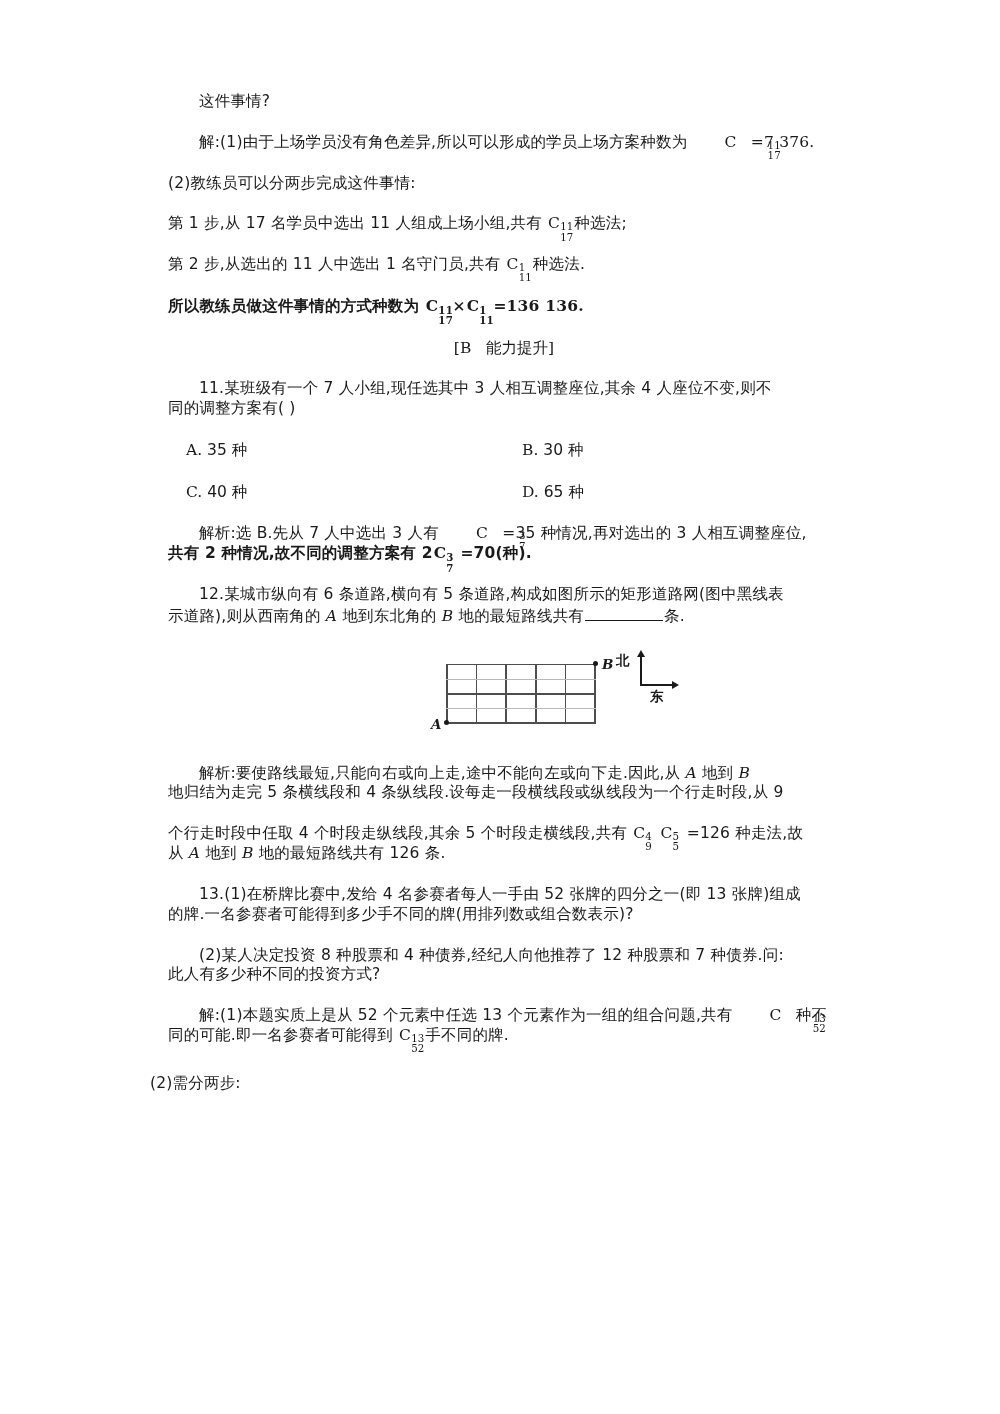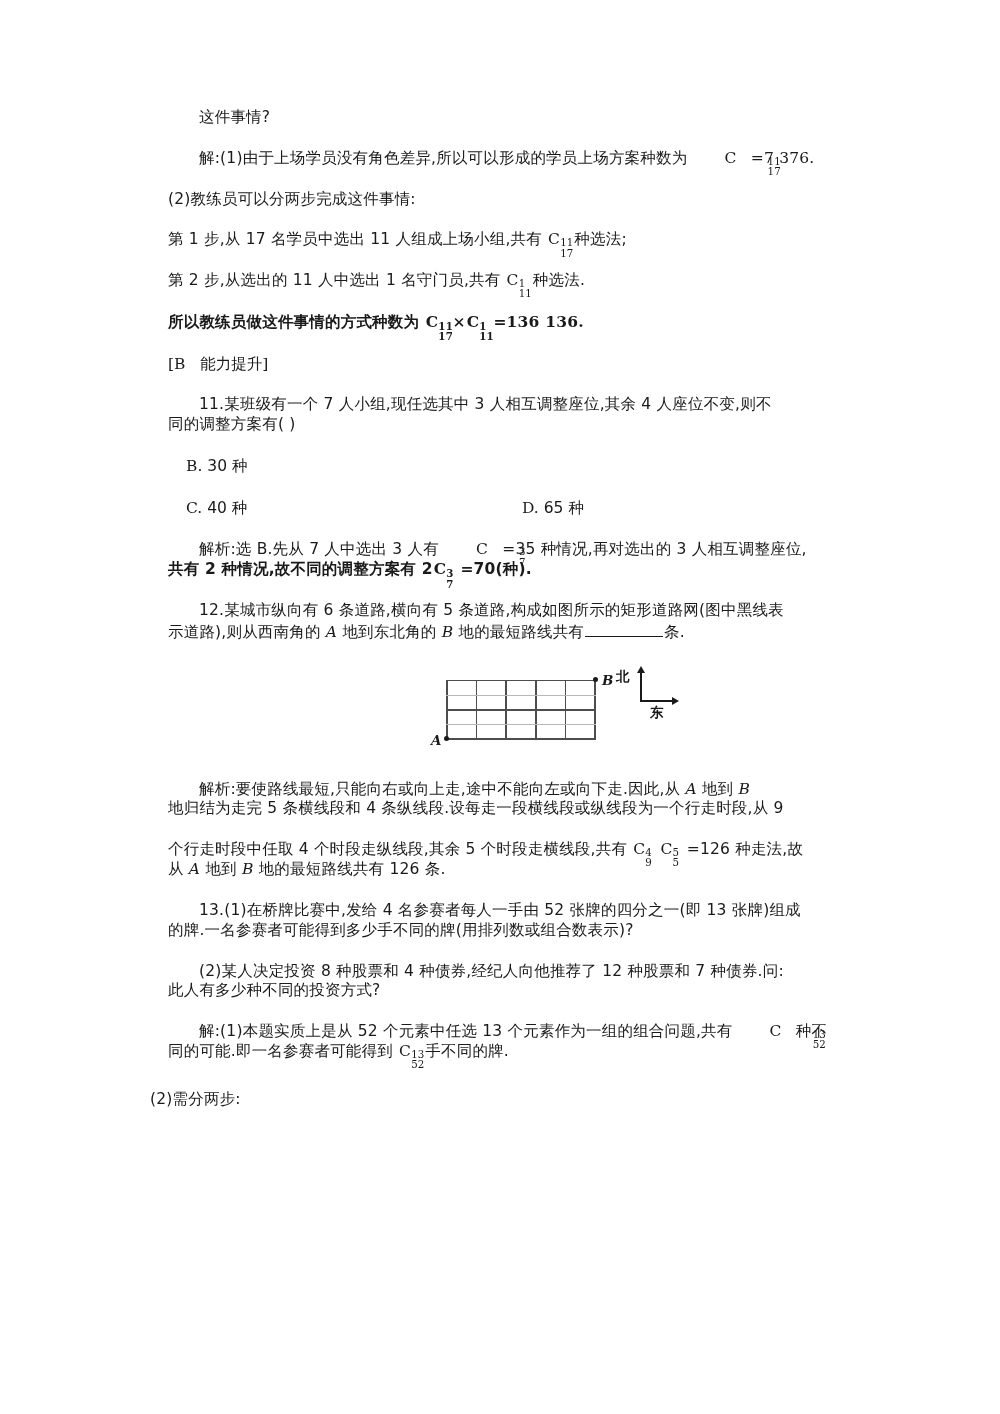--- a/index.html
+++ b/index.html
@@ -18,21 +18,21 @@
   .page {
     position: absolute;
     left: 0; top: 0;
     width: 1000px;
     height: 1414px;
     padding: 0;
   }
   .content {
     position: absolute;
     left: 168px;
-    top: 108px;
+    top: 92px;
     width: 672px;
   }
   .line {
     font-size: 15.5px;
     line-height: 1.28;
     margin: 0 0 21px 0;
     letter-spacing: 0.2px;
     text-align: justify;
     text-justify: inter-ideograph;
   }
@@ -84,21 +84,21 @@
   }
   .blank-line {
     display: inline-block;
     border-bottom: 1px solid #1a1a1a;
     width: 78px;
     height: 0.95em;
     vertical-align: baseline;
     margin: 0 1px;
   }
   .sec-head {
-    text-align: left;
+    text-align: center;
     text-indent: 0;
     font-size: 15.5px;
     margin: 0 0 20px 0;
   }
   .sec-head .sl {
     font-family: "DejaVu Serif", "Liberation Serif", serif;
   }
   .opts {
     display: flex;
     text-indent: 0;
@@ -231,20 +231,21 @@
     <p class="line noindent"><span>第 2 步,从选出的 11 人中选出 1 名守门员,共有</span> <span class="comb"><span class="cc">C</span><span class="sc"><span class="sup">1</span><span class="sub">11</span></span></span><span>种选法.</span></p>
 
     <p class="line noindent bold"><span>所以教练员做这件事情的方式种数为</span> <span class="comb"><span class="cc">C</span><span class="sc"><span class="sup">11</span><span class="sub">17</span></span></span><span class="num">×</span><span class="comb"><span class="cc">C</span><span class="sc"><span class="sup">1</span><span class="sub">11</span></span></span><span class="num">=136 136.</span></p>
 
     <p class="sec-head"><span class="sl">[B</span>&nbsp;&nbsp;&nbsp;<span>能力提升</span><span class="sl">]</span></p>
 
     <p class="line indent"><span>11.某班级有一个 7 人小组,现任选其中 3 人相互调整座位,其余 4 人座位不变,则不</span></p>
     <p class="line noindent" style="margin-top:-21px;"><span>同的调整方案有(       )</span></p>
 
     <div class="opts">
+      <div class="opt"><span class="num">A.</span> <span>35 种</span></div>
       <div class="opt"><span class="num">B.</span> <span>30 种</span></div>
     </div>
     <div class="opts">
       <div class="opt"><span class="num">C.</span> <span>40 种</span></div>
       <div class="opt"><span class="num">D.</span> <span>65 种</span></div>
     </div>
 
     <p class="line indent"><span>解析:选 B.先从 7 人中选出 3 人有</span> <span class="comb"><span class="cc">C</span><span class="sc"><span class="sup">3</span><span class="sub">7</span></span></span><span>=35 种情况,再对选出的 3 人相互调整座位,</span></p>
 
     <p class="line noindent" style="margin-top:-21px;font-weight:bold;"><span>共有 2 种情况,故不同的调整方案有 2</span><span class="comb"><span class="cc">C</span><span class="sc"><span class="sup">3</span><span class="sub">7</span></span></span><span>=70(种).</span></p>

